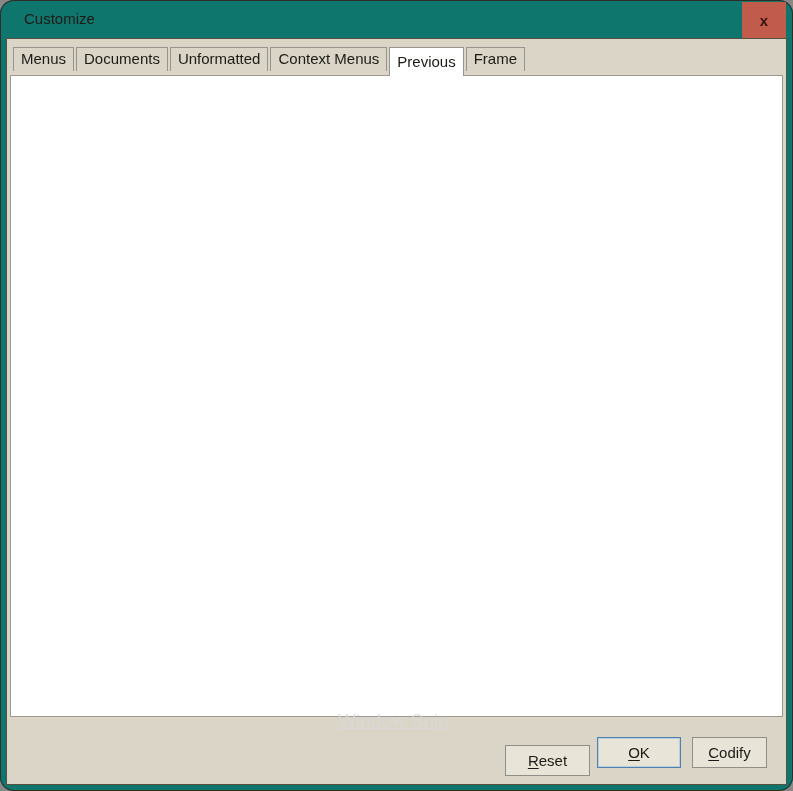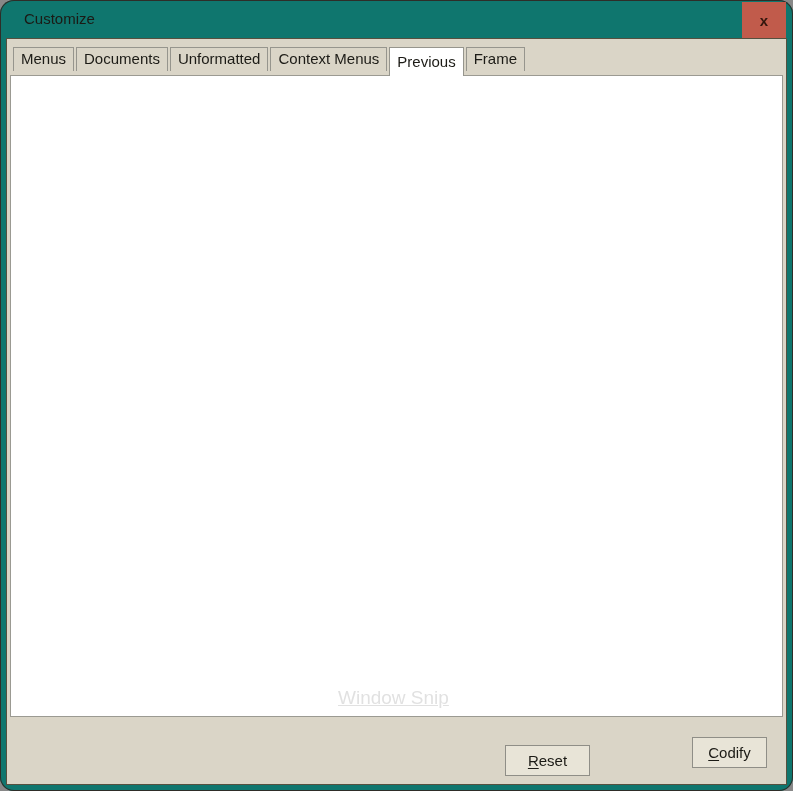--- a/index.html
+++ b/index.html
@@ -220,22 +220,25 @@
           <span class="chv rt"></span>
         </div>
     </div>
     <div class="corner"></div>
   </div>
 
   <div class="abs listbox" style="left:527px;top:475px;width:240px;height:237px;">
     <div class="row plain-row" style="margin-top:1px;">Ctrl+V</div>
   </div>
 
-  <div class="abs ghost" style="left:338px;top:687px;text-decoration:underline;">Window Snip</div>
+  <div class="abs ghost" style="left:338px;top:710px;text-decoration:underline;">Window Snip</div>
 
   <div class="abs btn" style="left:505px;top:745px;width:85px;height:31px;">
       <span><span></span><span class="u">R</span><span>eset</span></span>
     </div>
+  <div class="abs btn focus-blue" style="left:597px;top:737px;width:84px;height:31px;">
+      <span><span></span><span class="u">O</span><span>K</span></span>
+    </div>
   <div class="abs btn" style="left:692px;top:737px;width:75px;height:31px;">
       <span><span></span><span class="u">C</span><span>odify</span></span>
     </div>
 
 </div>
 
 </body></html>

